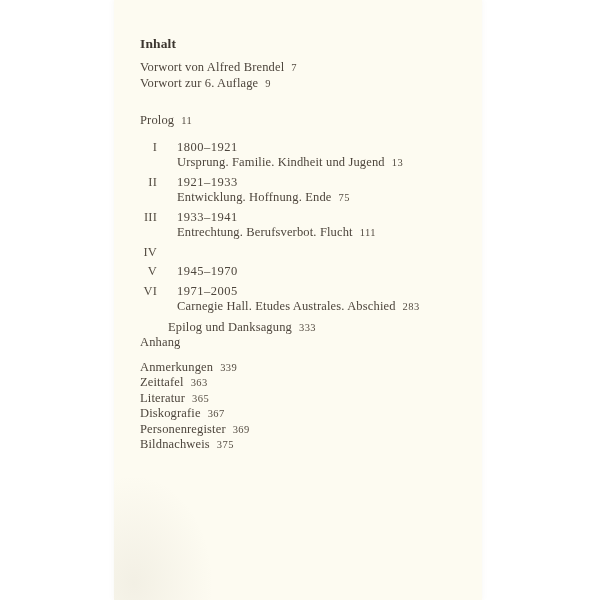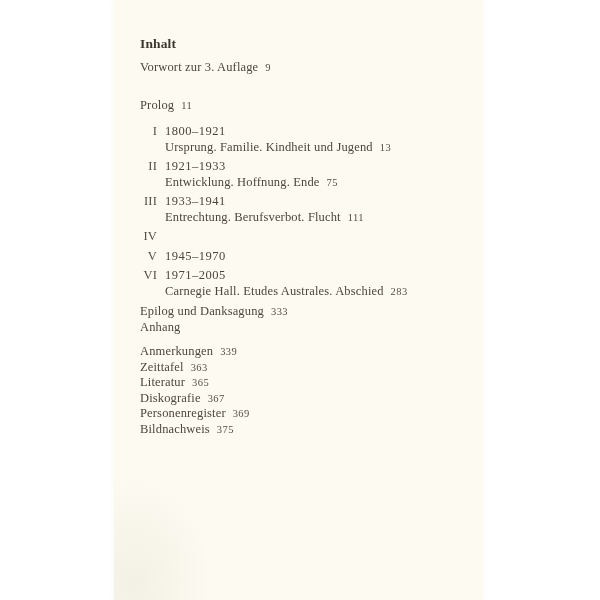--- a/index.html
+++ b/index.html
@@ -66,37 +66,38 @@
     align-items: flex-start;
     margin-bottom: 4px;
   }
   .num {
     width: 31px;
     margin-left: -14px;
     text-align: right;
     flex: 0 0 auto;
     color: #564e44;
   }
-  .ch-text { margin-left: 8px; }
+  .ch-text { margin-left: 20px; }
   .years { letter-spacing: 0.5px; }
-  .epilog-line { margin-top: 5px; }
+  .epilog-line { margin-top: 5px; margin-left: 28px; }
   .anhang-heading { }
   .anhang-list { margin-top: 9px; }
 </style>
 </head>
 <body>
 
 <div class="canvas">
   <div class="paper">
     <div class="content">
 
       <div class="toc-heading">Inhalt</div>
 
       <div class="front-matter">
-        <div class="toc-line"><span>Vorwort zur 3. Auflage</span><span class="pg">9</span></div>
+        <div class="toc-line"><span>Vorwort von Alfred Brendel</span><span class="pg">7</span></div>
+        <div class="toc-line"><span>Vorwort zur 6. Auflage</span><span class="pg">9</span></div>
       </div>
 
       <div class="toc-line prolog-line"><span>Prolog</span><span class="pg">11</span></div>
 
       <div class="chapters">
 
         <div class="chapter">
           <div class="num">I</div>
           <div class="ch-text">
             <div class="years">1800–1921</div>

